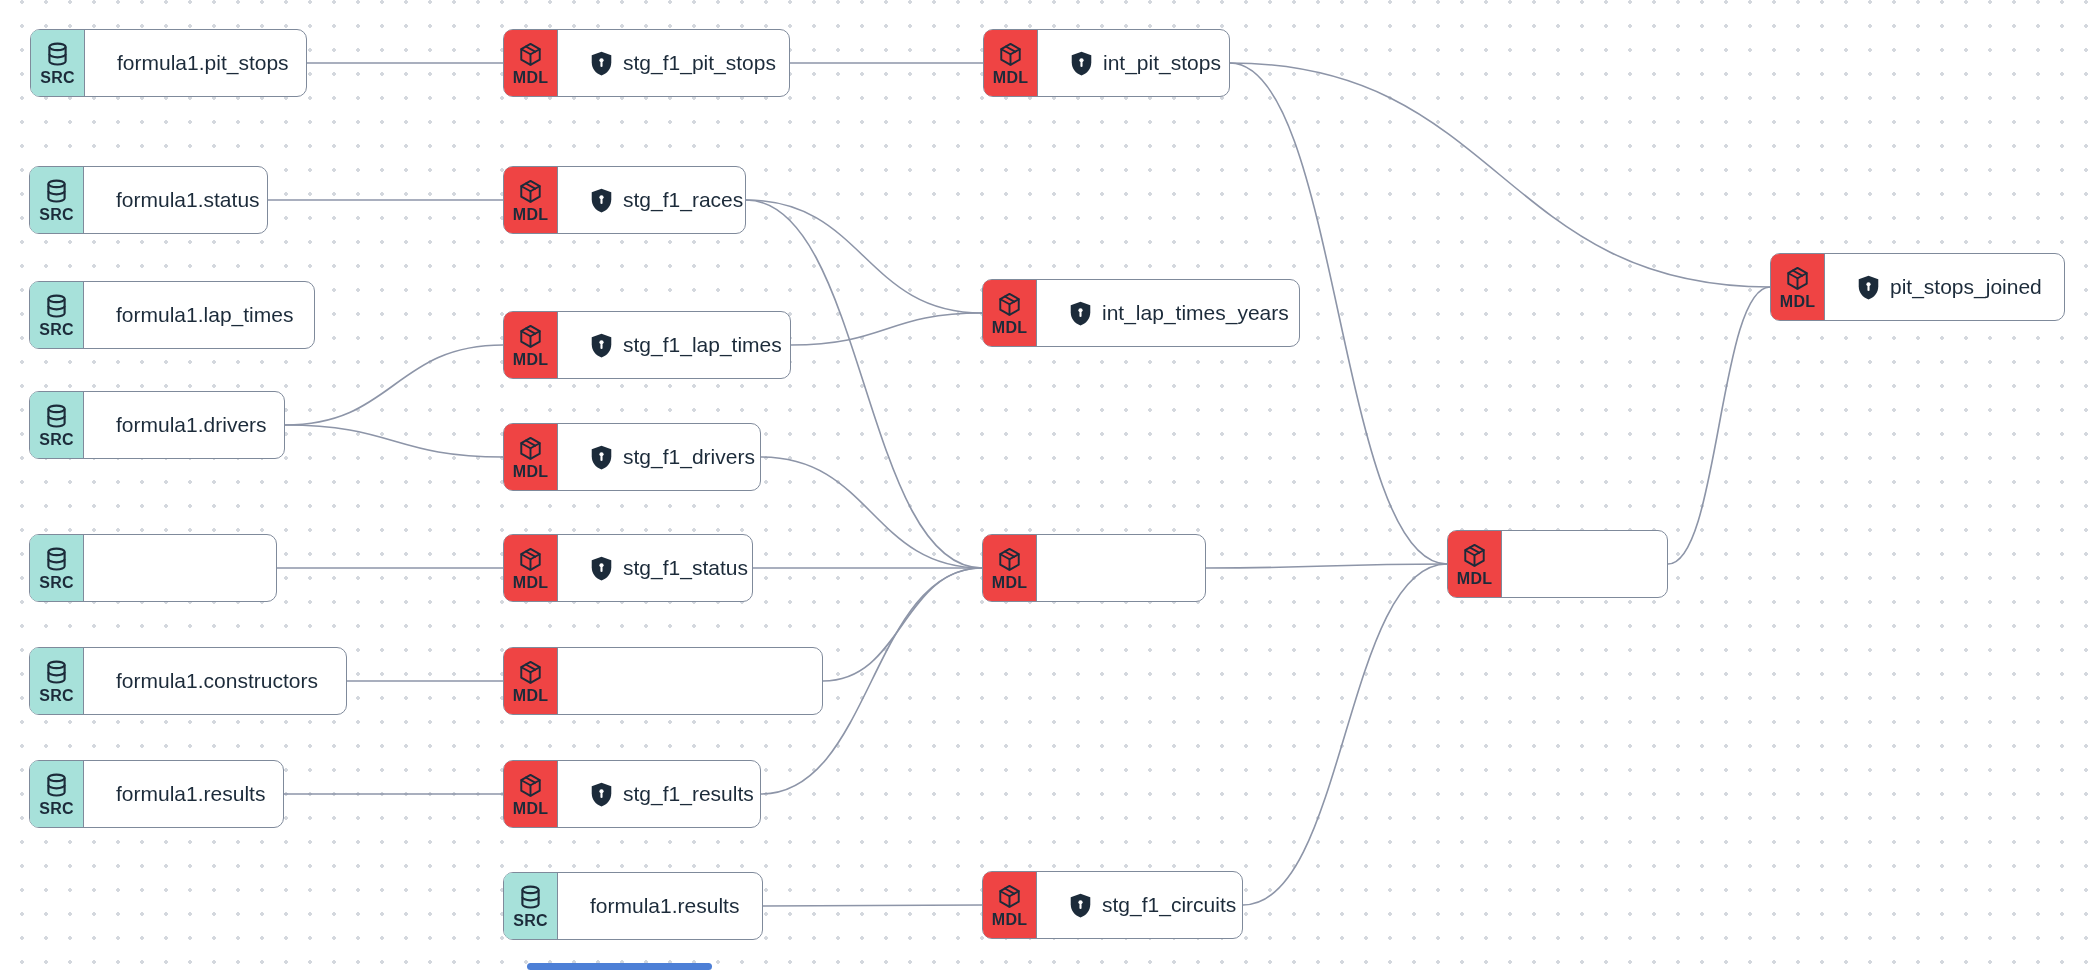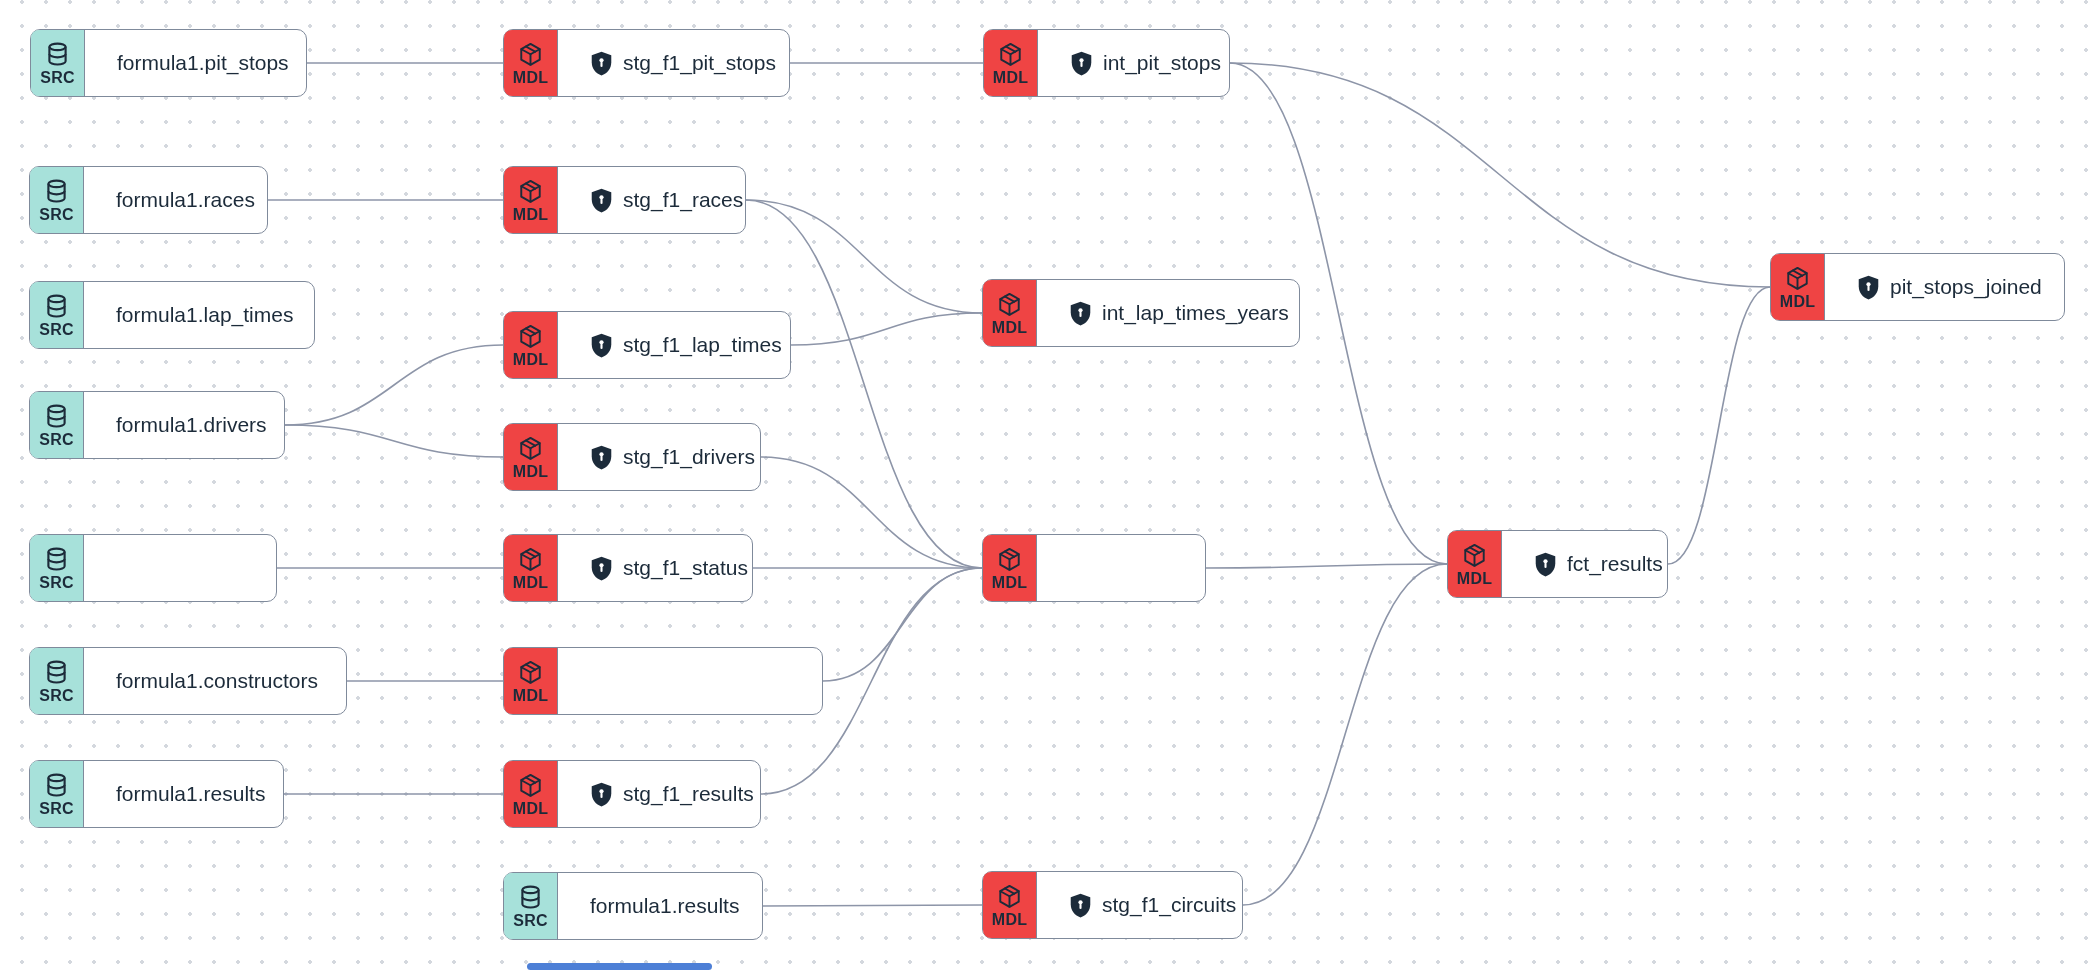--- a/index.html
+++ b/index.html
@@ -133,21 +133,21 @@
       <svg class="badge-icon db" viewBox="0 0 24 24" fill="none" stroke="currentColor" stroke-width="1.9">
         <ellipse cx="12" cy="5.2" rx="7.2" ry="2.9"></ellipse>
         <path d="M4.8 5.2v6.4c0 1.6 3.2 2.9 7.2 2.9s7.2-1.3 7.2-2.9V5.2"></path>
         <path d="M4.8 11.6v6.4c0 1.6 3.2 2.9 7.2 2.9s7.2-1.3 7.2-2.9v-6.4"></path>
       </svg>
 
       <span class="badge-label">SRC</span>
     </div>
     <div class="body">
 
-      <span class="label">formula1.races</span>
+      <span class="label">formula1.status</span>
     </div>
   </div>
     <div class="node model" style="left: 503px; top: 166px; width: 243px; height: 68px;">
     <div class="badge">
 
       <svg class="badge-icon cube" viewBox="0 0 24 24" fill="none" stroke="currentColor" stroke-width="1.7" stroke-linejoin="round" stroke-linecap="round">
         <path d="M12 2.6l8.2 4.6v9.4L12 21.2l-8.2-4.6V7.2z"></path>
         <path d="M3.9 7.3L12 11.8l8.1-4.5"></path>
         <path d="M12 11.8v9.2"></path>
         <path d="M7.9 4.9l8.2 4.6"></path>
@@ -300,28 +300,20 @@
     <div class="badge">
 
       <svg class="badge-icon cube" viewBox="0 0 24 24" fill="none" stroke="currentColor" stroke-width="1.7" stroke-linejoin="round" stroke-linecap="round">
         <path d="M12 2.6l8.2 4.6v9.4L12 21.2l-8.2-4.6V7.2z"></path>
         <path d="M3.9 7.3L12 11.8l8.1-4.5"></path>
         <path d="M12 11.8v9.2"></path>
         <path d="M7.9 4.9l8.2 4.6"></path>
       </svg>
       <span class="badge-label">MDL</span>
     </div>
-    <div class="body">
-      <svg class="shield" viewBox="0 0 24 26">
-        <path fill="currentColor" d="M12 .8l10.2 3.7v7.3c0 6.5-4.3 12-10.2 13.7C6.1 23.8 1.8 18.3 1.8 11.8V4.5z"></path>
-        <circle cx="12" cy="9.6" r="2.2" fill="#ffffff"></circle>
-        <rect x="10.9" y="11" width="2.2" height="5.6" rx="1.1" fill="#ffffff"></rect>
-      </svg>
-      <span class="label">fct_results</span>
-    </div>
   </div>
     <div class="node model" style="left: 1770px; top: 253px; width: 295px; height: 68px;">
     <div class="badge">
 
       <svg class="badge-icon cube" viewBox="0 0 24 24" fill="none" stroke="currentColor" stroke-width="1.7" stroke-linejoin="round" stroke-linecap="round">
         <path d="M12 2.6l8.2 4.6v9.4L12 21.2l-8.2-4.6V7.2z"></path>
         <path d="M3.9 7.3L12 11.8l8.1-4.5"></path>
         <path d="M12 11.8v9.2"></path>
         <path d="M7.9 4.9l8.2 4.6"></path>
       </svg>

